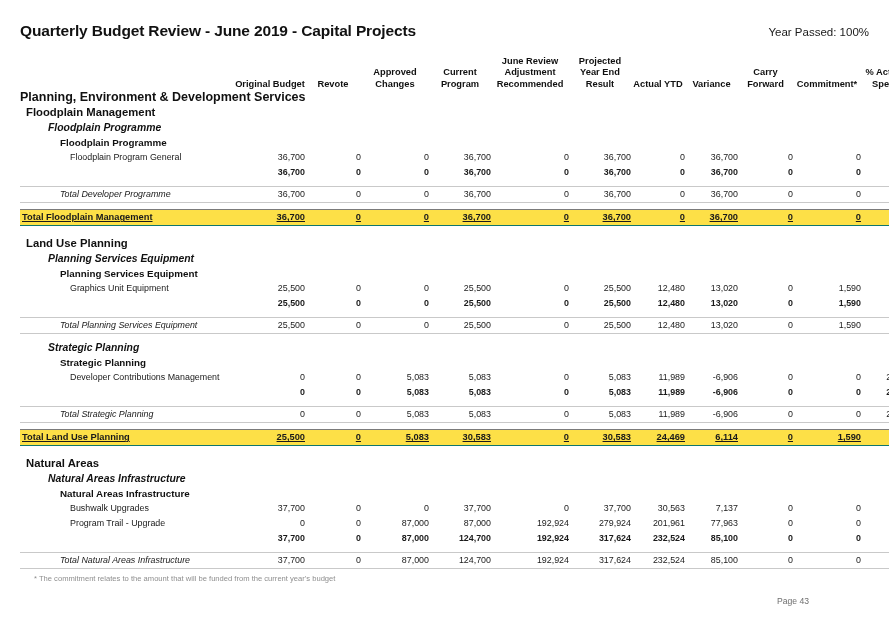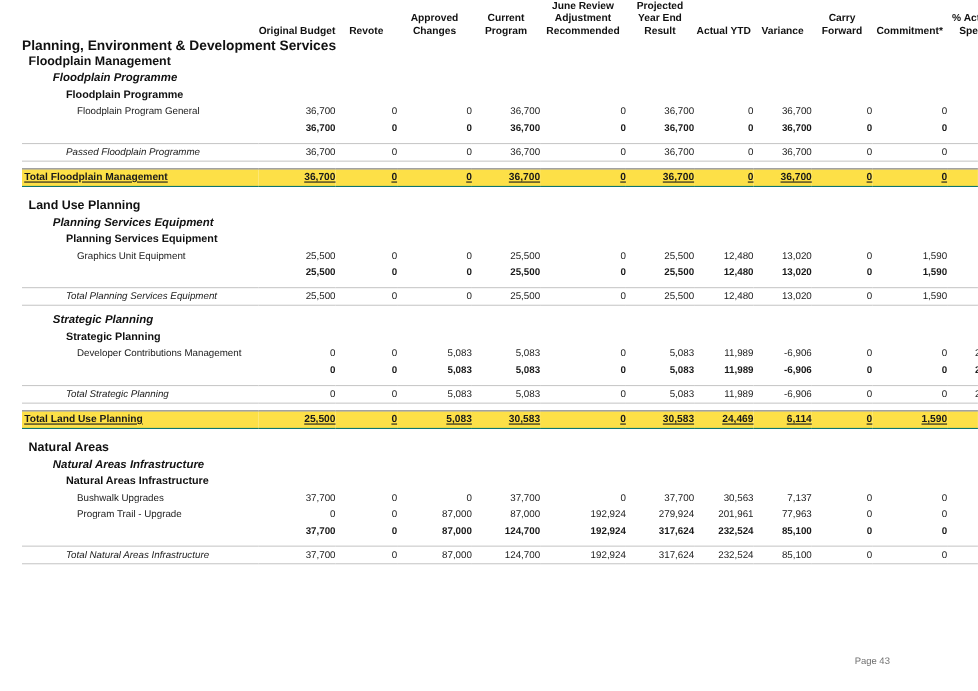--- a/index.html
+++ b/index.html
@@ -190,20 +190,24 @@
     color: #6f6f6f;
     white-space: nowrap;
     margin-top: 24px;
   }
 </style>
 </head>
 <body>
 
 <div class="page">
 
+  <div class="titlebar">
+    <div class="report-title">Quarterly Budget Review - June 2019 - Capital Projects</div>
+    <div class="year-passed">Year Passed: 100%</div>
+  </div>
 
   <table class="budget">
     <colgroup>
       <col class="c-label">
         <col class="c-num">
         <col class="c-rev">
         <col class="c-appr">
       <col class="c-cur">
         <col class="c-jun">
         <col class="c-proj">
@@ -300,21 +304,21 @@
           <td>0</td>
           <td>36,700</td>
           <td>0</td>
           <td>0</td>
           <td>0%</td>
         </tr>
         <tr class="spacer-sm">
           <td colspan="12"></td>
         </tr>
         <tr class="row lvl-subtotal">
-          <td class="lbl">Passed Floodplain Programme</td>
+          <td class="lbl">Total Developer Programme</td>
           <td>36,700</td>
           <td>0</td>
           <td>0</td>
           <td>36,700</td>
           <td>0</td>
           <td>36,700</td>
           <td>0</td>
           <td>36,700</td>
           <td>0</td>
           <td>0</td>
@@ -620,15 +624,16 @@
           <td>317,624</td>
           <td>232,524</td>
           <td>85,100</td>
           <td>0</td>
           <td>0</td>
           <td>73%</td>
         </tr>
       </tbody>
   </table>
 
+  <div class="footnote">* The commitment relates to the amount that will be funded from the current year's budget</div>
   <div class="pagenum">Page 43</div>
 
 </div>
 
 </body></html>

